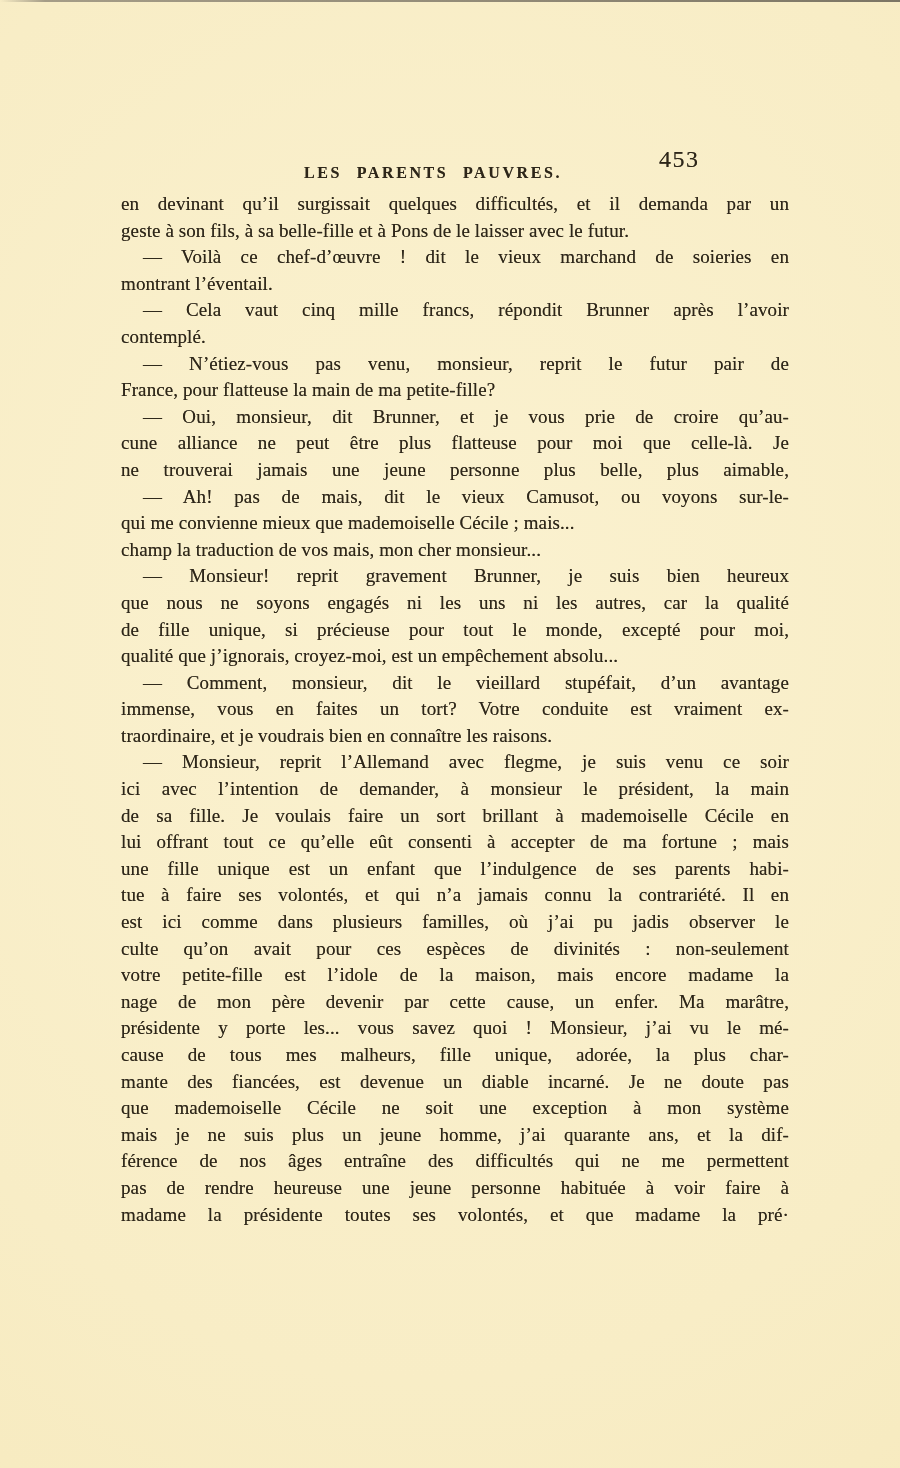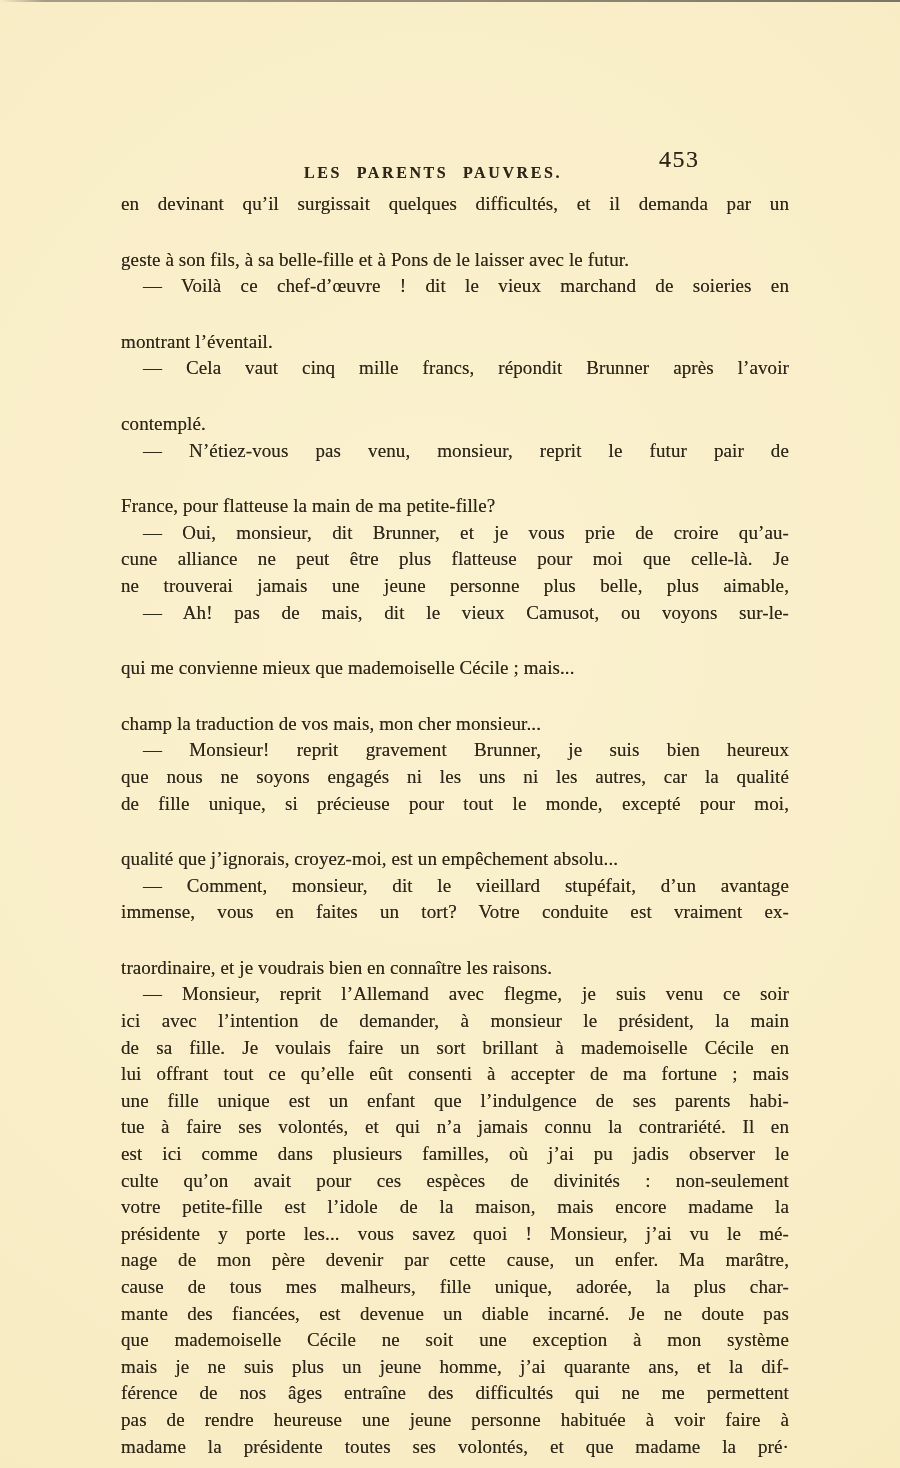--- a/index.html
+++ b/index.html
@@ -68,21 +68,20 @@
     text-align: justify;
     text-align-last: justify;
     height: 26.6px;
     overflow: visible;
   }
   .line.indent {
     text-indent: 22px;
   }
   .line.para-end {
     text-align-last: left;
-    margin-top: 29px;
   }
 </style>
 </head>
 <body>
 
 <div class="page" style="color: rgb(45, 38, 25);">
   <div class="top-edge"></div>
 
   <div class="running-title">LES PARENTS PAUVRES.</div>
 
@@ -112,22 +111,22 @@
       <div class="line para-end">traordinaire, et je voudrais bien en connaître les raisons.</div>
       <div class="line indent">— Monsieur, reprit l’Allemand avec flegme, je suis venu ce soir</div>
       <div class="line">ici avec l’intention de demander, à monsieur le président, la main</div>
       <div class="line">de sa fille. Je voulais faire un sort brillant à mademoiselle Cécile en</div>
       <div class="line">lui offrant tout ce qu’elle eût consenti à accepter de ma fortune ; mais</div>
       <div class="line">une fille unique est un enfant que l’indulgence de ses parents habi-</div>
       <div class="line">tue à faire ses volontés, et qui n’a jamais connu la contrariété. Il en</div>
       <div class="line">est ici comme dans plusieurs familles, où j’ai pu jadis observer le</div>
       <div class="line">culte qu’on avait pour ces espèces de divinités : non-seulement</div>
       <div class="line">votre petite-fille est l’idole de la maison, mais encore madame la</div>
+      <div class="line">nage de mon père devenir par cette cause, un enfer. Ma marâtre,</div>
       <div class="line">présidente y porte les... vous savez quoi ! Monsieur, j’ai vu le mé-</div>
-      <div class="line">nage de mon père devenir par cette cause, un enfer. Ma marâtre,</div>
       <div class="line">cause de tous mes malheurs, fille unique, adorée, la plus char-</div>
       <div class="line">mante des fiancées, est devenue un diable incarné. Je ne doute pas</div>
       <div class="line">que mademoiselle Cécile ne soit une exception à mon système</div>
       <div class="line">mais je ne suis plus un jeune homme, j’ai quarante ans, et la dif-</div>
       <div class="line">férence de nos âges entraîne des difficultés qui ne me permettent</div>
       <div class="line">pas de rendre heureuse une jeune personne habituée à voir faire à</div>
       <div class="line">madame la présidente toutes ses volontés, et que madame la pré·</div>
     </div>
 </div>
 

